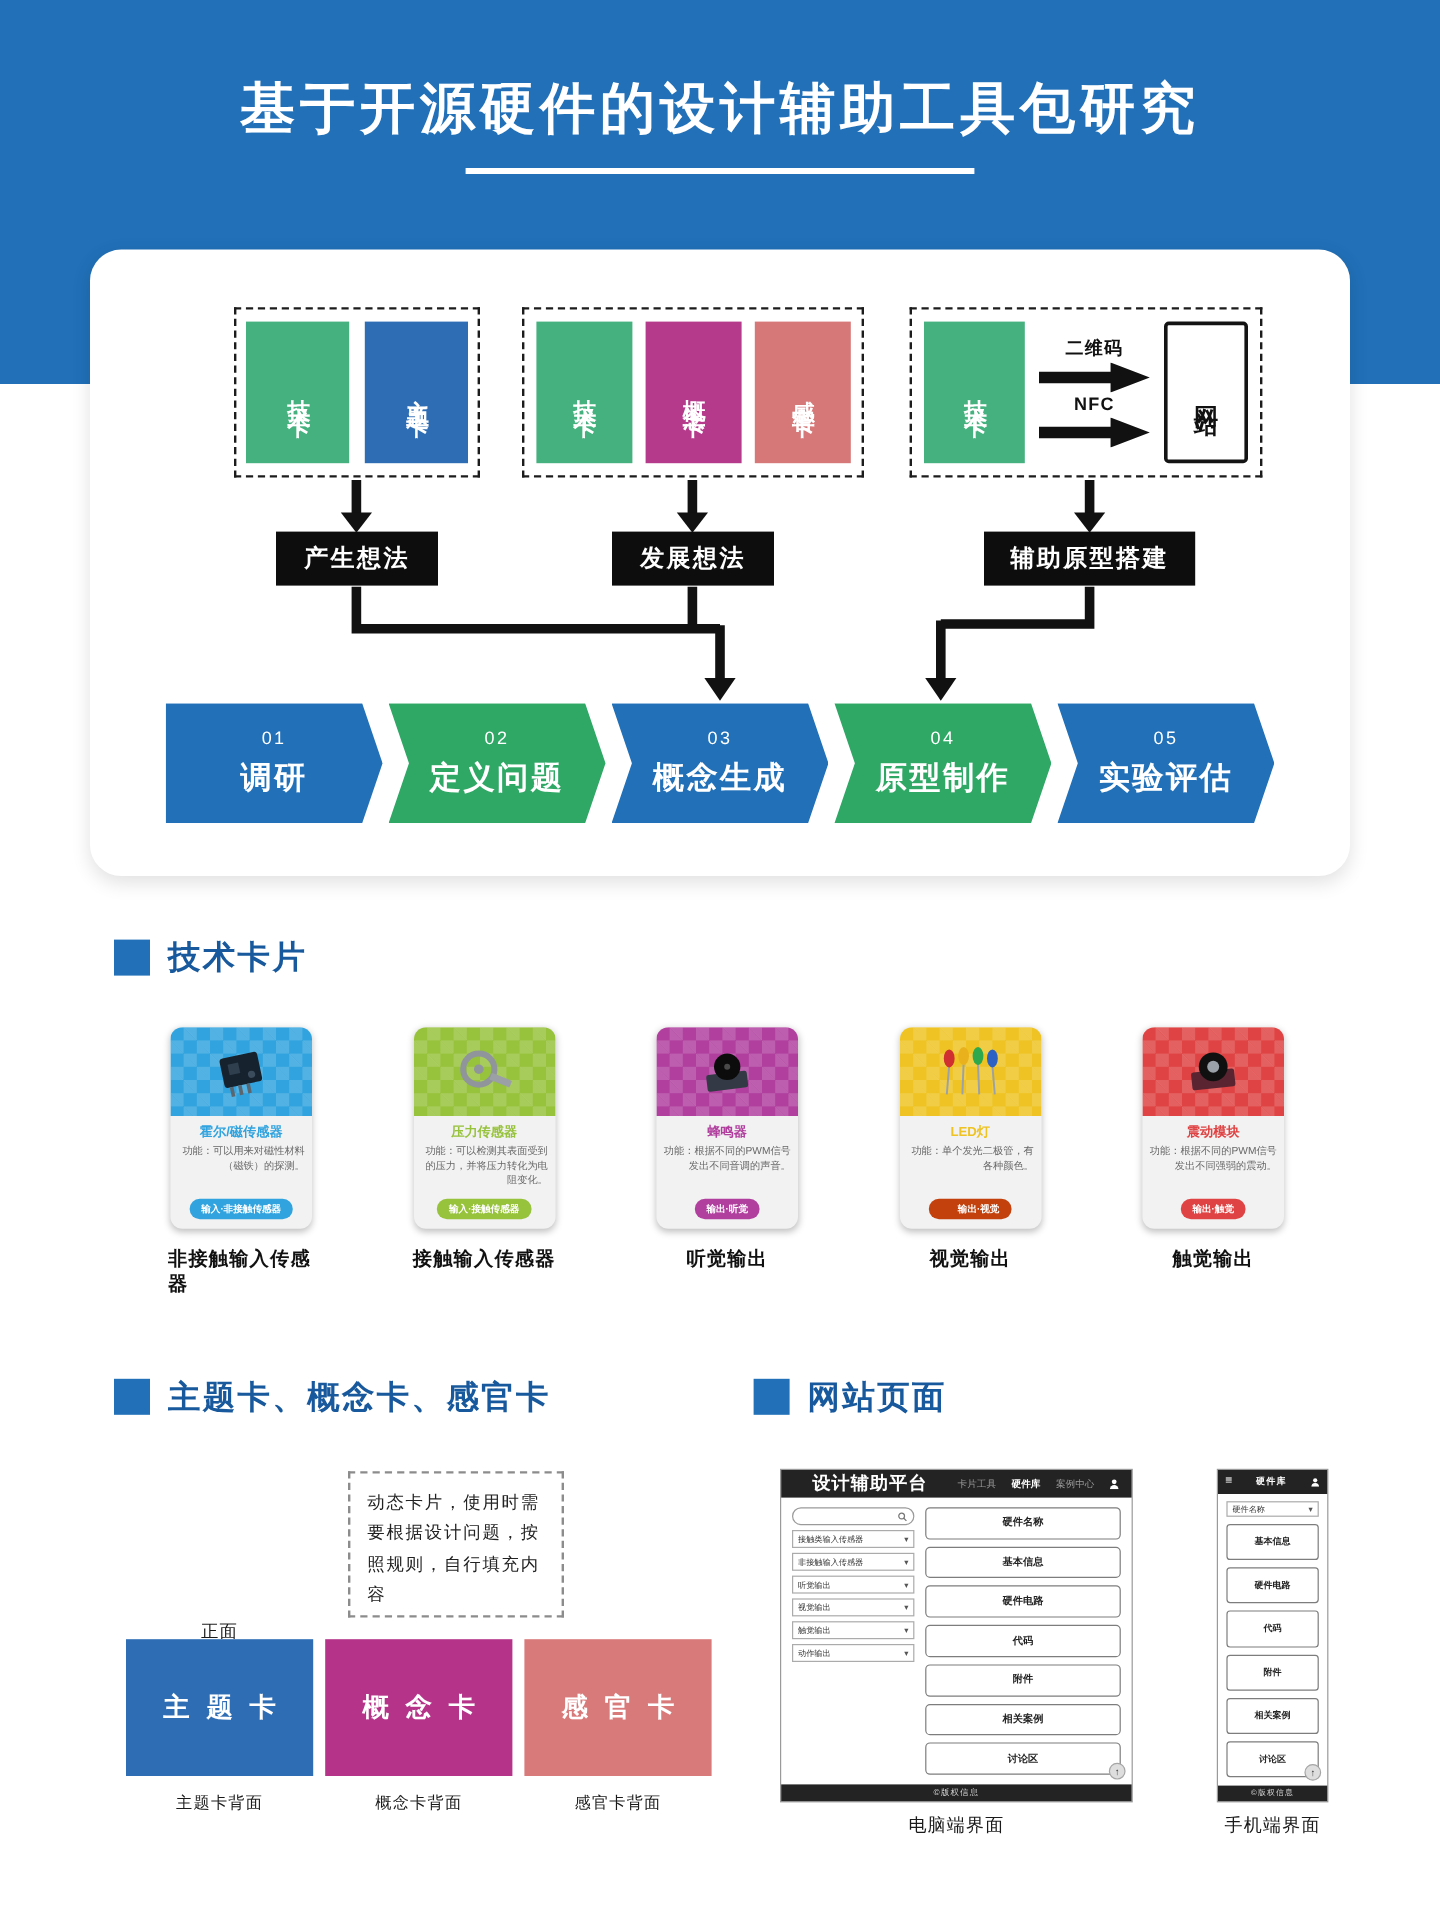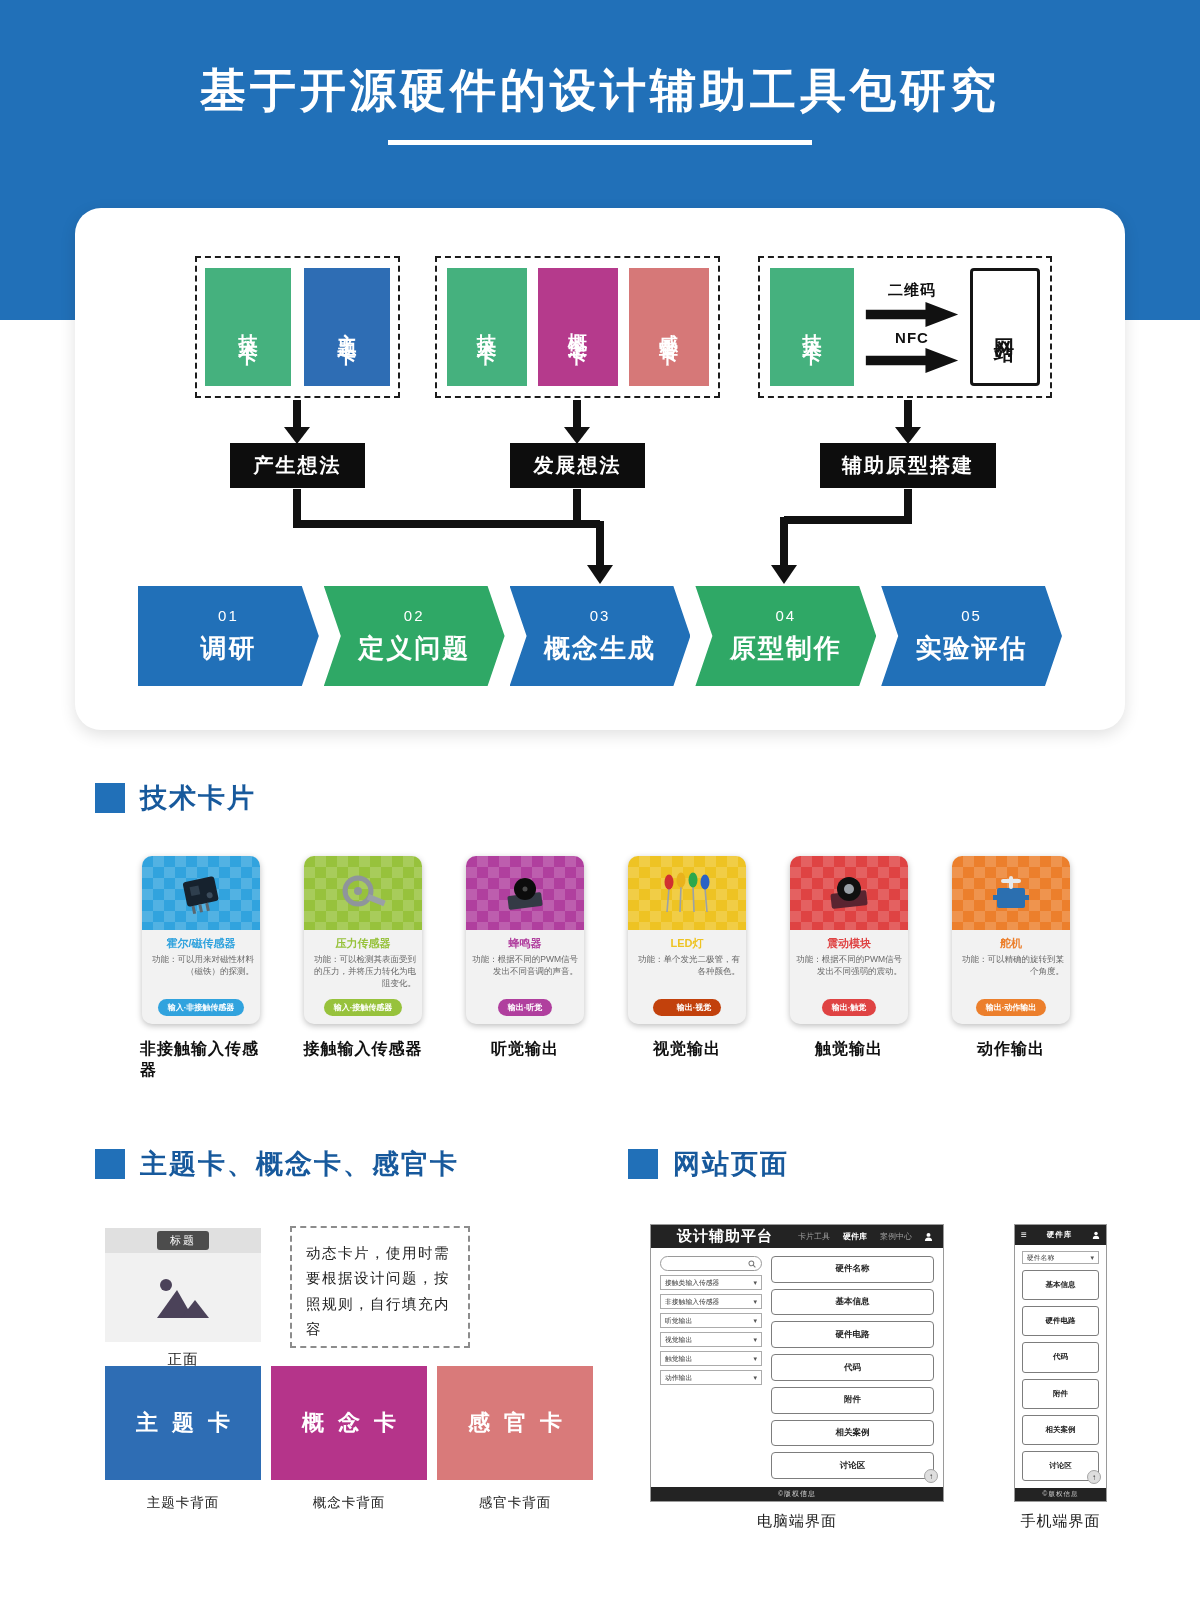--- a/index.html
+++ b/index.html
@@ -308,58 +308,27 @@
         </div>
         <div class="tcard-body">
           <div class="tcard-name" style="color: rgb(223, 67, 67);">震动模块</div>
           <div class="tcard-desc">功能：根据不同的PWM信号发出不同强弱的震动。</div>
           <div class="tcard-tag" style="background-color: rgb(223, 67, 67);">输出·触觉</div>
         </div>
       </div>
       <div class="tech-caption">触觉输出</div>
     </div>
 
-    <div class="tech-item">
-      <div class="tcard">
-        <div class="tcard-head" style="background-color: rgb(236, 127, 44);">
-          <svg width="52" height="46" viewBox="0 0 52 46">
-            <rect x="12" y="18" width="28" height="20" rx="2" fill="#2b6fb0"></rect>
-            <rect x="8" y="25" width="4" height="5" fill="#2b6fb0"></rect>
-            <rect x="40" y="25" width="4" height="5" fill="#2b6fb0"></rect>
-            <rect x="24" y="6" width="4" height="13" rx="2" fill="#e8eaec"></rect>
-            <rect x="16" y="9" width="20" height="4" rx="2" fill="#e8eaec"></rect>
-          </svg>
-        </div>
-        <div class="tcard-body">
-          <div class="tcard-name" style="color: rgb(236, 127, 44);">舵机</div>
-          <div class="tcard-desc">功能：可以精确的旋转到某个角度。</div>
-          <div class="tcard-tag" style="background-color: rgb(236, 127, 44);">输出·动作输出</div>
-        </div>
-      </div>
-      <div class="tech-caption">动作输出</div>
-    </div>
   </div>
 
   <div class="sec-head" id="cards-head">
     <div class="sec-sq"></div>
     <div class="sec-title">主题卡、概念卡、感官卡</div>
   </div>
 
-  <div class="front-card">
-    <div class="front-head">
-      <span class="front-badge">标题</span>
-    </div>
-    <div class="front-body">
-      <svg width="64" height="48" viewBox="0 0 64 48">
-        <circle cx="15" cy="11" r="6" fill="#4b4259"></circle>
-        <path d="M6 44 L26 16 L42 44 Z" fill="#4b4259"></path>
-        <path d="M30 44 L44 26 L58 44 Z" fill="#4b4259"></path>
-      </svg>
-    </div>
-  </div>
   <div class="caption" id="cap-front">正面</div>
 
   <div class="note-box">动态卡片，使用时需要根据设计问题，按照规则，自行填充内容</div>
 
   <div class="back-card" id="back1" style="background-color: rgb(46, 109, 180);">主题卡</div>
   <div class="back-card" id="back2" style="background-color: rgb(181, 52, 138);">概念卡</div>
   <div class="back-card" id="back3" style="background-color: rgb(217, 122, 122);">感官卡</div>
   <div class="caption" id="cap-back1">主题卡背面</div>
   <div class="caption" id="cap-back2">概念卡背面</div>
   <div class="caption" id="cap-back3">感官卡背面</div>

